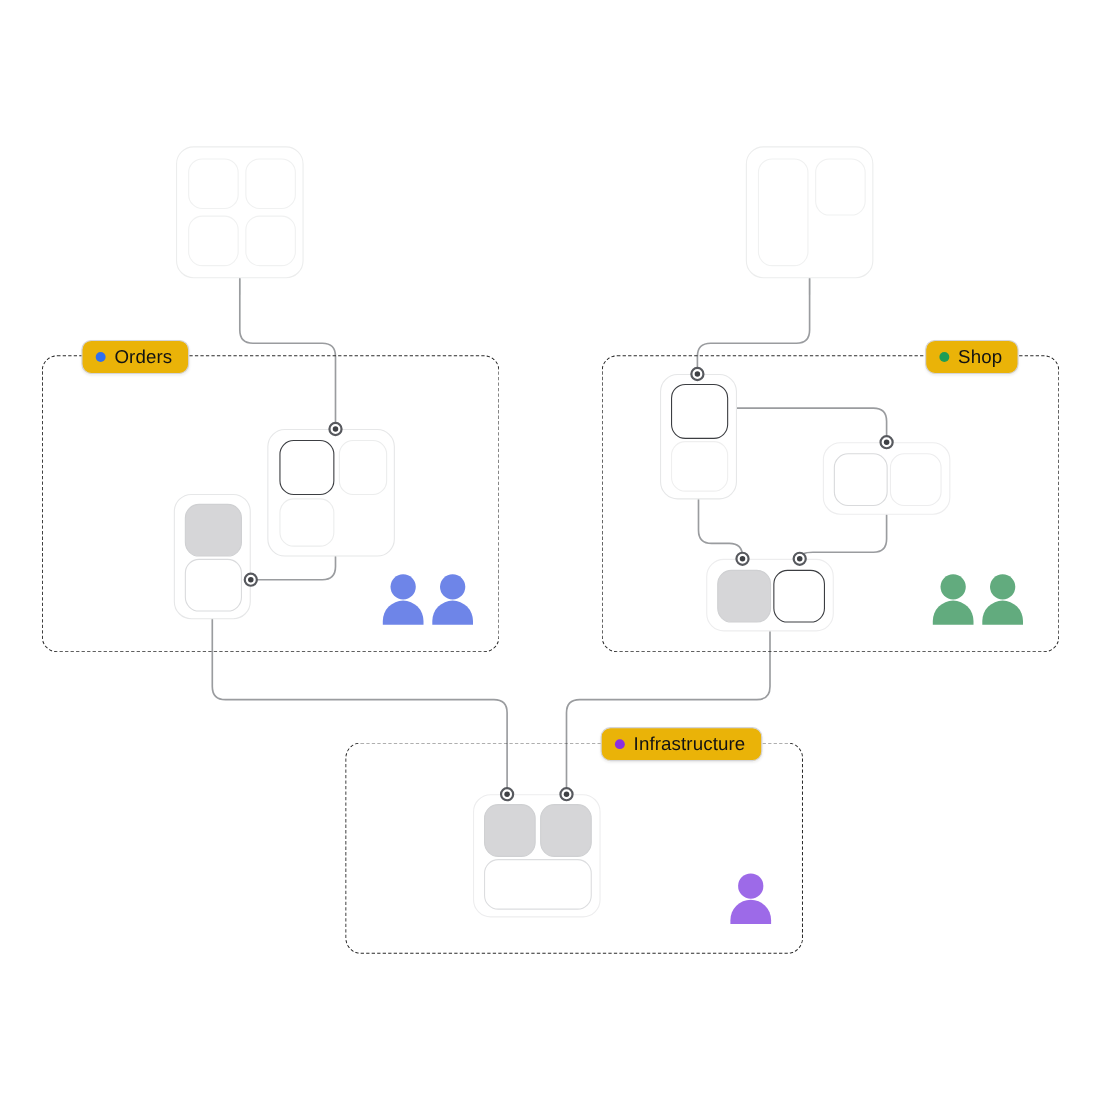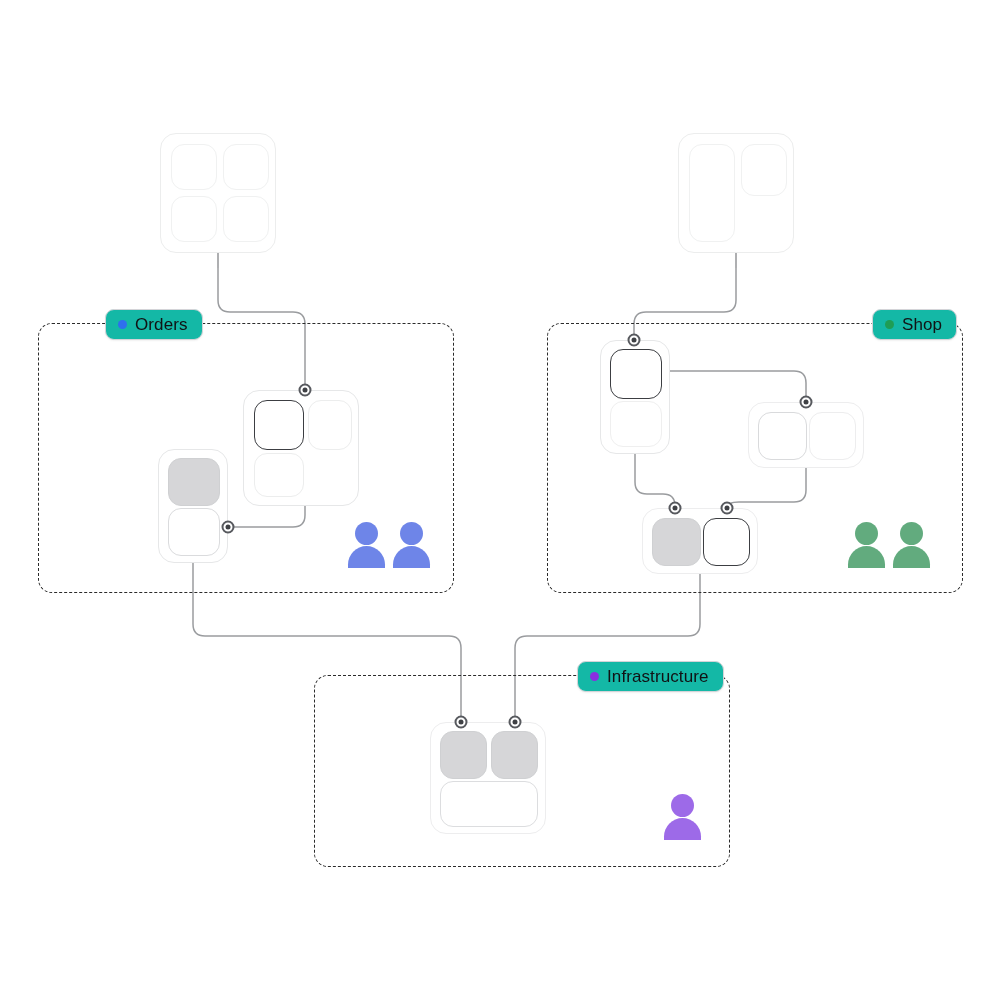--- a/index.html
+++ b/index.html
@@ -27,27 +27,26 @@
     border: 1.6px dashed #2b2b2b;
     border-radius: 14px;
     background: transparent;
   }
   .group-label {
     position: absolute;
     display: flex;
     align-items: center;
     gap: 8px;
     padding: 6px 14px 6px 12px;
-    background: #14b8a6;
+    background: #eab308;
     border: 1px solid #d4d4d8;
     border-radius: 9px;
     box-shadow: 0 1px 2px rgba(0,0,0,.06);
     white-space: nowrap;
     z-index: 6;
-    margin-left: 31px;
   }
   .group-label .dot {
     width: 9px; height: 9px;
     border-radius: 50%;
     flex: 0 0 auto;
   }
   .group-label .txt {
     font-size: 17px;
     color: #111214;
     letter-spacing: .1px;

